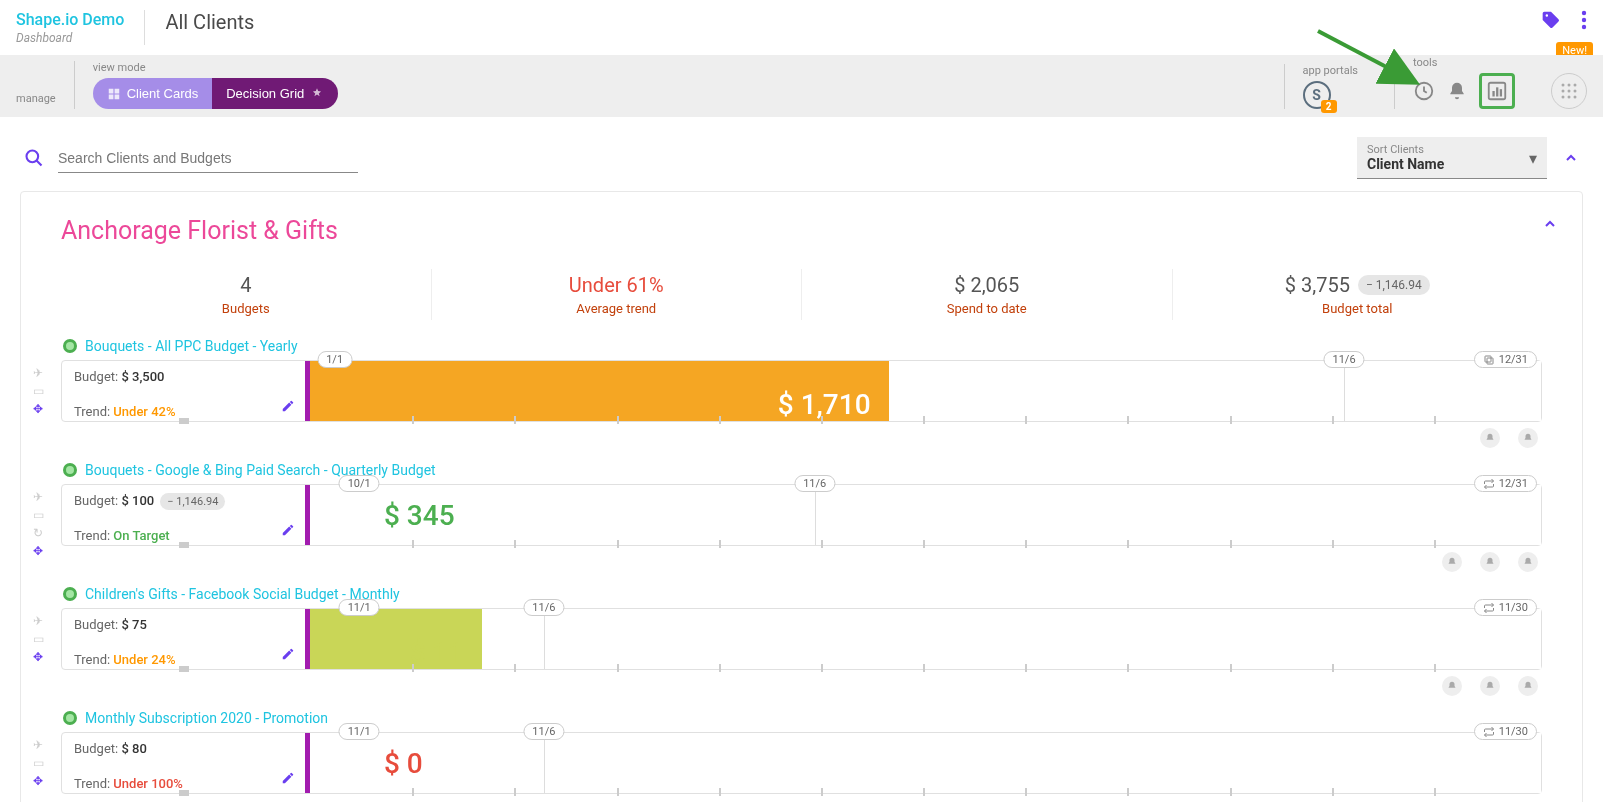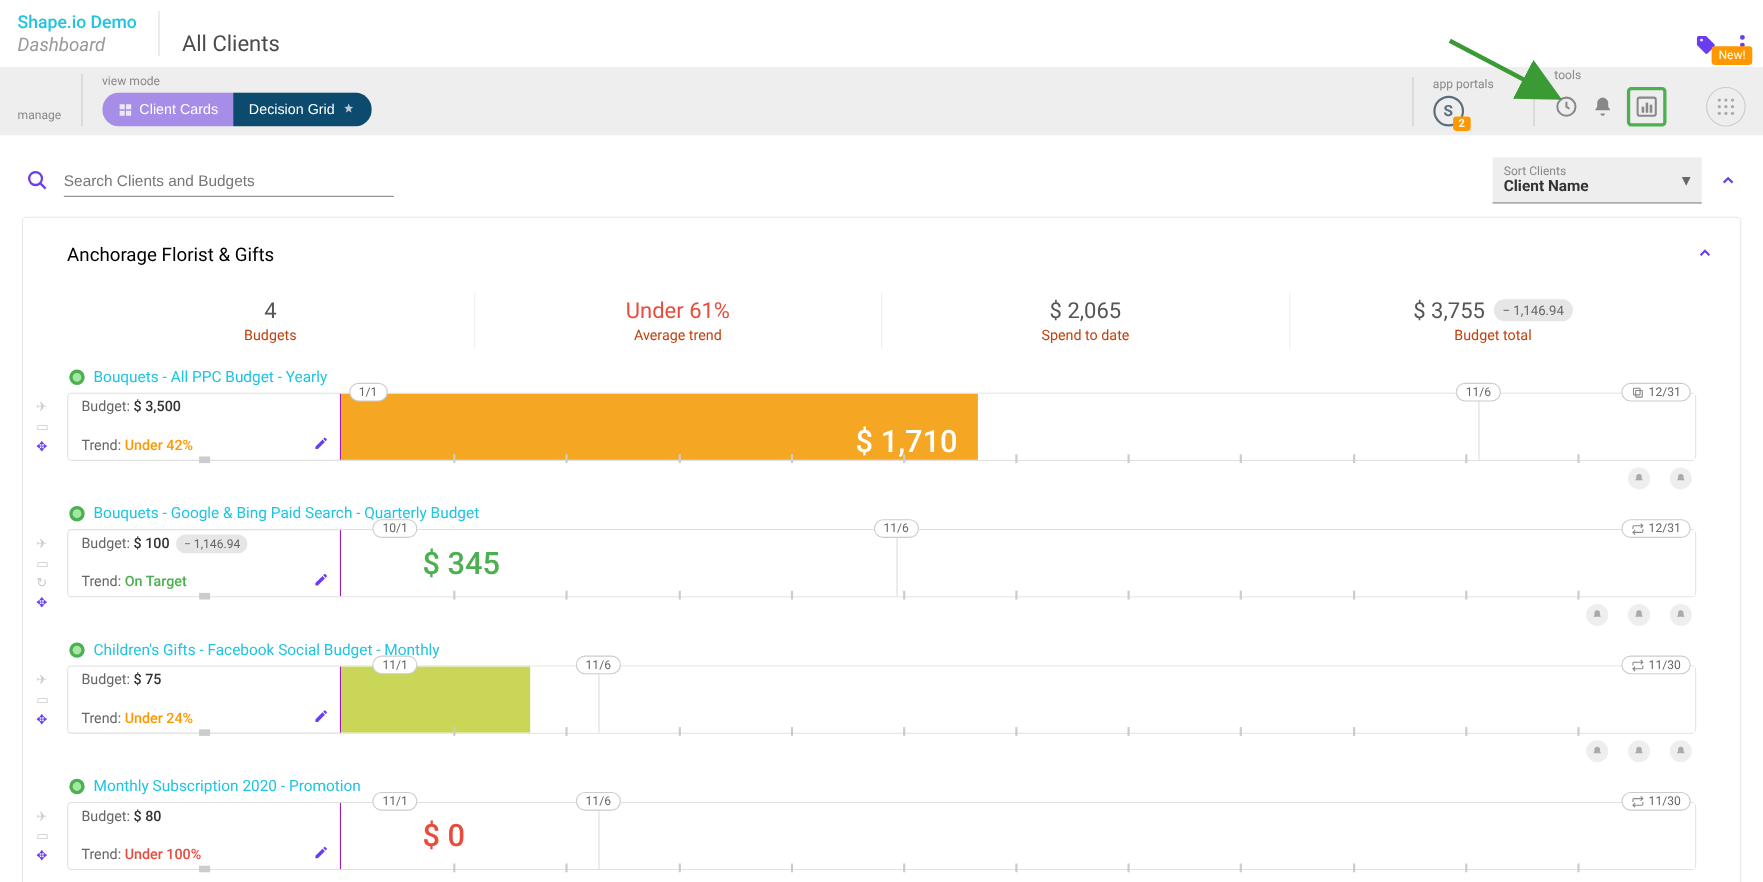--- a/index.html
+++ b/index.html
@@ -1,35 +1,35 @@
 <!DOCTYPE html>
 <html><head>
 <meta charset="utf-8">
 <style>
 * { box-sizing: border-box; margin: 0; padding: 0; }
 body { font-family: -apple-system, BlinkMacSystemFont, "Segoe UI", Roboto, Arial, sans-serif; background: #fff; color: #333; width: 1603px; }
-.topbar { display: flex; align-items: flex-end; padding: 10px 16px; position: relative; }
+.topbar { display: flex; align-items: flex-start; padding: 10px 16px; position: relative; }
 .brand-block { padding-right: 20px; border-right: 1px solid #ddd; }
 .brand { color: #1fc4e0; font-size: 16px; font-weight: 500; }
-.brand-sub { color: #999; font-size: 17px; font-style: italic; margin-top: 2px; }
+.brand-sub { color: #999; font-size: 12px; font-style: italic; margin-top: 2px; }
 .page-title { font-size: 20px; color: #4a4a4a; margin-left: 20px; font-weight: 400; }
 .topbar-right { margin-left: auto; display: flex; align-items: center; gap: 20px; }
 .tag-icon { color: #6a3eef; font-size: 20px; }
 .menu-dots { color: #6a3eef; font-size: 20px; letter-spacing: 0; }
 .new-badge { position: absolute; right: 10px; top: 42px; background: #ff9800; color: #fff; font-size: 11px; padding: 2px 6px; border-radius: 3px; }
 .toolbar { background: #eee; display: flex; align-items: flex-end; padding: 6px 16px 8px; position: relative; height: 62px; }
 .tool-group { display: flex; flex-direction: column; padding: 0 18px; border-right: 1px solid #ccc; height: 100%; justify-content: flex-end; }
 .tool-group:first-child { padding-left: 0; }
 .tool-label { font-size: 11px; color: #888; margin-bottom: 4px; }
 .tool-buttons { display: flex; gap: 8px; }
 .pill-btn { background: #6a3eef; color: #fff; border: none; border-radius: 20px; padding: 8px 16px; font-size: 12px; font-weight: 500; cursor: pointer; }
 .seg-control { display: flex; border-radius: 20px; overflow: hidden; }
 .seg-btn { border: none; padding: 8px 14px; font-size: 13px; cursor: pointer; display: flex; align-items: center; gap: 6px; }
 .seg-active { background: #a58de8; color: #fff; }
-.seg-inactive { background: #0c4a6e; color: #fff; }
+.seg-inactive { background: #701a75; color: #fff; }
 .toolbar-right { margin-left: auto; display: flex; align-items: flex-end; gap: 18px; }
 .portal-block, .tools-block { padding: 0 18px; border-left: 1px solid #ccc; height: 100%; display: flex; flex-direction: column; justify-content: space-between; }
 .icon-row { display: flex; gap: 12px; align-items: center; }
 .tool-icon { color: #888; font-size: 20px; cursor: pointer; }
 .portal-icon { width: 28px; height: 28px; border: 2px solid #5b6e7e; border-radius: 50%; position: relative; display: flex; align-items: center; justify-content: center; font-weight: bold; color: #5b6e7e; font-size: 14px; }
 .portal-badge { position: absolute; bottom: -6px; right: -8px; background: #ff9800; color: #fff; font-size: 10px; padding: 1px 5px; border-radius: 3px; }
 .highlight-box { border: 3px solid #4caf50; border-radius: 4px; padding: 4px; }
 .apps-icon { width: 36px; height: 36px; border-radius: 50%; border: 1px solid #ccc; display: flex; align-items: center; justify-content: center; color: #aaa; }
 .arrow-annotation { position: absolute; top: -30px; right: 100px; pointer-events: none; }
 .search-row { display: flex; align-items: center; padding: 20px 24px 12px; }
@@ -37,38 +37,38 @@
 .search-icon { color: #6a3eef; font-size: 20px; }
 .search-input { border: none; border-bottom: 1px solid #888; font-size: 14px; padding: 6px 0; width: 300px; outline: none; color: #444; }
 .search-input::placeholder { color: #777; }
 .sort-block { margin-left: auto; display: flex; align-items: center; gap: 16px; }
 .sort-select { background: #eee; border: none; border-bottom: 1px solid #888; padding: 6px 40px 6px 10px; width: 190px; position: relative; }
 .sort-label { font-size: 11px; color: #888; }
 .sort-value { font-size: 14px; color: #333; font-weight: bold; }
 .sort-caret { position: absolute; right: 10px; top: 50%; transform: translateY(-50%); color: #666; }
 .collapse-btn { color: #6a3eef; font-size: 18px; cursor: pointer; }
 .client-card { margin: 0 20px 20px; border: 1px solid #e8e8e8; border-radius: 4px; padding: 24px 40px 10px; position: relative; }
-.client-title { color: #000000; font-size: 17px; font-weight: 400; }
+.client-title { color: #ec4899; font-size: 25px; font-weight: 400; }
 .card-collapse { position: absolute; right: 24px; top: 24px; color: #6a3eef; font-size: 18px; cursor: pointer; }
 .stats-row { display: flex; margin: 24px 0 18px; }
 .stat { flex: 1; text-align: center; border-right: 1px solid #eee; padding: 4px 0; }
 .stat:last-child { border-right: none; }
 .stat-value { font-size: 20px; color: #555; display: flex; align-items: center; justify-content: center; gap: 8px; }
 .stat-value.under { color: #e74c3c; }
 .stat-label { font-size: 13px; color: #c2410c; margin-top: 4px; }
 .delta-chip { background: #e6e6e6; color: #666; font-size: 12px; padding: 3px 8px; border-radius: 10px; }
 .budget-item { margin-bottom: 14px; position: relative; }
 .budget-header { display: flex; align-items: center; gap: 8px; margin-bottom: 6px; padding-left: 2px; }
 .status-dot { width: 14px; height: 14px; border-radius: 50%; display: inline-block; border: 3px solid; }
 .dot-green { border-color: #4caf50; background: #a4e6a4; }
 .budget-name { color: #1fc4e0; font-size: 14px; }
 .side-icons { position: absolute; left: -28px; top: 28px; display: flex; flex-direction: column; gap: 4px; color: #ccc; font-size: 12px; }
 .side-icons .purple { color: #6a3eef; }
 .bar-container { display: flex; border: 1px solid #e0e0e0; border-radius: 4px; height: 62px; position: relative; overflow: visible; }
-.bar-info { width: 248px; border-right: 1px solid #a21caf; padding: 8px 12px; font-size: 13px; color: #666; position: relative; display: flex; flex-direction: column; justify-content: center; }
+.bar-info { width: 248px; border-right: 5px solid #a21caf; padding: 8px 12px; font-size: 13px; color: #666; position: relative; display: flex; flex-direction: column; }
 .bar-info .bval { color: #333; font-weight: 500; }
 .bar-info .trend { margin-top: 20px; }
 .trend-under { color: #ff9800; font-weight: 500; }
 .trend-ontarget { color: #4caf50; font-weight: 500; }
 .trend-under100 { color: #e74c3c; font-weight: 500; }
 .pencil { position: absolute; right: 10px; bottom: 8px; color: #6a3eef; font-size: 14px; cursor: pointer; }
 .bar-track { flex: 1; position: relative; background: #fff; }
 .bar-fill { position: absolute; top: 0; bottom: 0; left: 0; display: flex; align-items: flex-end; justify-content: flex-end; padding-right: 18px; }
 .fill-orange { background: #f5a623; color: #fff; }
 .fill-olive { background: #c9d657; color: #fff; }

